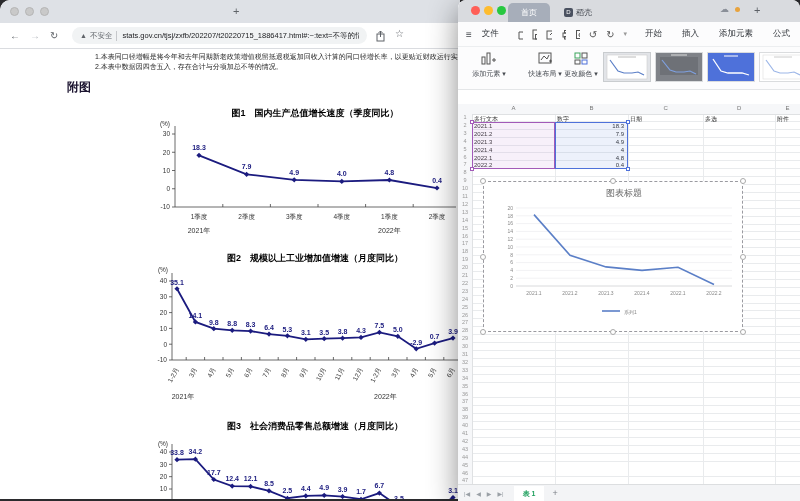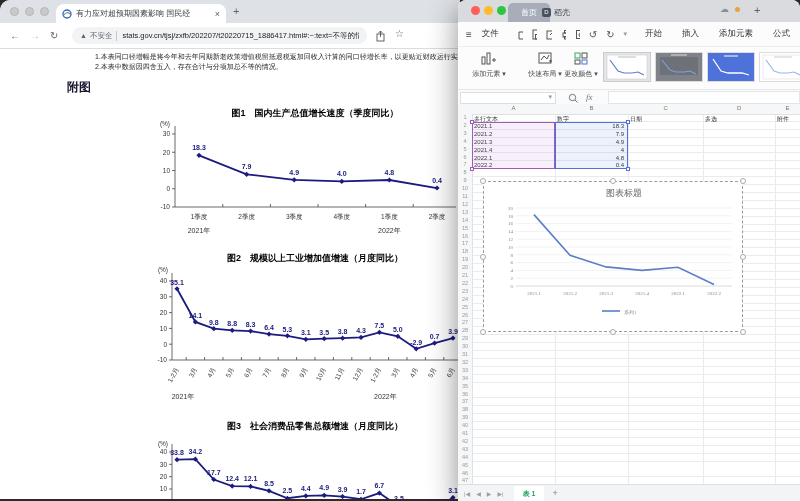--- a/index.html
+++ b/index.html
@@ -32,21 +32,21 @@
   .clb{font-size:7px;font-weight:bold;fill:#1b1b7f;}
   .cyr{font-size:7px;fill:#333;}
   .cline{stroke:#1b1b7f;stroke-width:1.8;fill:none;}
   .cmk{fill:#1b1b7f;}
   .cax{stroke:#444;stroke-width:0.8;}
   
   .wwindow{position:absolute;left:458px;top:0;width:342px;height:501px;background:#fff;border-top-left-radius:8px;border-top-right-radius:8px;box-shadow:0 8px 30px rgba(0,0,0,.45);overflow:hidden;}
   .wtabbar{height:22px;background:#d9dbdf;position:relative;border-radius:8px 8px 0 0;}
   .wlight{position:absolute;top:6px;width:9px;height:9px;border-radius:50%;}
   .wtab-home{position:absolute;left:50px;top:3px;width:42px;height:19px;background:#a7aeba;border-radius:5px 5px 0 0;color:#fff;font-size:8px;text-align:center;line-height:19px;}
-  .wtab-docer{position:absolute;left:84px;top:3px;height:19px;font-size:8px;color:#40454d;line-height:19px;display:flex;align-items:center;}
+  .wtab-docer{position:absolute;left:106px;top:3px;height:19px;font-size:8px;color:#40454d;line-height:19px;display:flex;align-items:center;}
   .docer-ic{width:9px;height:9px;background:#4a5160;color:#fff;font-size:6px;border-radius:2px;display:inline-block;text-align:center;line-height:9px;margin-right:3px;}
   .wtab-file{position:absolute;left:140px;top:3px;width:115px;height:19px;background:#f0f1f3;border-radius:5px 5px 0 0;display:flex;align-items:center;padding:0 6px;box-sizing:border-box;font-size:8px;color:#2b2f36;}
   .xls-ic{width:9px;height:9px;background:#1fa05e;border-radius:2px;margin-right:3px;position:relative;}
   .xls-ic:after{content:"";position:absolute;left:2px;top:2px;right:2px;bottom:2px;border:0.5px solid #fff;}
   .wcloud{position:absolute;left:262px;top:4px;font-size:9px;color:#8a8f98;}
   .wdot{position:absolute;left:277px;top:7px;width:5px;height:5px;border-radius:50%;background:#e8a33d;}
   .wplus{position:absolute;left:296px;top:4px;font-size:11px;color:#5c6066;}
   .wmenubar{height:24px;background:#fcfcfd;display:flex;align-items:center;font-size:8.5px;color:#33373d;position:relative;}
   .wmenu-item{margin:0 10px;white-space:nowrap;}
   .mico{margin-left:9px;display:inline-flex;}
@@ -64,48 +64,40 @@
   .colhdr{position:absolute;left:0;top:0;width:342px;height:10px;background:#f6f7f9;border-bottom:1px solid #dfe1e3;}
   .colhdr span{position:absolute;top:1px;font-size:6px;color:#777;}
   .rowhdr{position:absolute;left:0;top:10px;width:14px;bottom:0;background:#f6f7f9;border-right:1px solid #dfe1e3;}
   .rownum{position:absolute;width:14px;text-align:center;font-size:5.5px;color:#999;}
   .gridlines{position:absolute;left:14px;top:10px;right:0;bottom:0;background:repeating-linear-gradient(to bottom,transparent 0,transparent 6.9px,#e9ebed 6.9px,#e9ebed 7.9px);}
   .vline{position:absolute;top:10px;bottom:0;width:1px;background:#e9ebed;}
   .scell{position:absolute;font-size:6px;color:#333;white-space:nowrap;}
   .selA{position:absolute;border:1.5px solid #a25ab8;background:rgba(196,138,216,0.13);box-sizing:border-box;}
   .selB{position:absolute;border:1.5px solid #4e71da;background:rgba(78,113,218,0.10);box-sizing:border-box;}
   .selhandle{position:absolute;width:4px;height:4px;background:#fff;box-sizing:border-box;}
-  .chartobj{position:absolute;left:25px;top:77px;width:260px;height:151px;background:#fff;border:1px dashed #9a9aa0;box-sizing:border-box;font-family:Liberation Serif, serif;}
+  .chartobj{position:absolute;left:25px;top:77px;width:260px;height:151px;background:#fff;border:1px dashed #9a9aa0;box-sizing:border-box;}
   .hdl{position:absolute;width:6px;height:6px;border-radius:50%;background:#fff;border:1px solid #aaa;box-sizing:border-box;}
   .sct{font-size:9px;fill:#666;}
   .stk{font-size:5px;fill:#888;}
   .sline{stroke:#5b7fc7;stroke-width:1.6;fill:none;}
   .sgrid{stroke:#ededef;stroke-width:0.7;}
   .sax{stroke:#cfd1d3;stroke-width:0.8;}
   .wsheettabs{position:absolute;left:0;bottom:0;width:342px;height:16px;background:#f3f4f6;border-top:1px solid #dcdee0;display:flex;align-items:center;font-size:7px;color:#8a8e94;}
   .snav{margin-left:6px;font-size:6px;color:#9aa0a6;}
   .stab{margin-left:10px;background:#fff;height:15px;line-height:15px;padding:0 9px;color:#1fa05e;font-weight:bold;font-size:7px;}
   .stabplus{margin-left:8px;font-size:9px;color:#7d8288;}
 </style>
 </head>
 <body>
 
 <div class="bwindow">
   <div class="btabstrip">
     <span class="tlight" style="left:10px"></span>
     <span class="tlight" style="left:25px"></span>
     <span class="tlight" style="left:40px"></span>
-    <div class="btab">
-      <svg width="10" height="10">
-          <circle cx="5" cy="5" r="4" fill="none" stroke="#3b6db5" stroke-width="1.4"></circle>
-          <path d="M2,6 Q5,2 8,5" stroke="#7a8aa0" stroke-width="1.2" fill="none"></path>
-        </svg>
-      <span class="btab-title">有力应对超预期因素影响 国民经</span>
-      <span class="btab-close">×</span>
-    </div>
     <span class="bnewtab">+</span>
   </div>
   <div class="btoolbar">
     <span class="navbtn">←</span>
     <span class="navbtn dis">→</span>
     <span class="navbtn">↻</span>
     <div class="urlpill">
       <span class="warn-tri">▲</span>
       <span class="warn-txt">不安全</span>
       <span class="pill-div"></span>
@@ -434,31 +426,20 @@
     </div>
     <div class="thumbwrap" style="left:301px">
       <svg width="46" height="28">
           <rect x="3" y="2" width="40" height="24" fill="#fff" stroke="#ddd" stroke-width="0.6"></rect>
           <line x1="14" y1="4" x2="32" y2="4" stroke="#ccc" stroke-width="1"></line>
           <polyline points="6,7 14,18 20,20 28,20 34,19 40,22" fill="none" stroke="#9db7e8" stroke-width="1.2"></polyline>
         </svg>
     </div>
   </div>
 
-  <div class="wformula">
-    <div class="namebox">
-      <span>▾</span>
-    </div>
-    <svg style="position:absolute;left:110px;top:3px" width="11" height="11">
-        <circle cx="4.5" cy="4.5" r="3.2" fill="none" stroke="#777" stroke-width="1"></circle>
-        <line x1="7" y1="7" x2="9.5" y2="9.5" stroke="#777" stroke-width="1"></line>
-      </svg>
-    <span class="fxlbl">fx</span>
-    <div class="finput"></div>
-  </div>
 
   <div class="wsheet">
     <div class="gridlines"></div>
     <div class="vline" style="left: 317px;"></div>
       <div class="vline" style="left: 245px;"></div>
       <div class="vline" style="left: 170px;"></div>
       <div class="vline" style="left: 97px;"></div>
       <div class="vline" style="left: 14px;"></div>
       <div class="colhdr" id="colhdr">
         <span style="left: 53.5px;">A</span>

